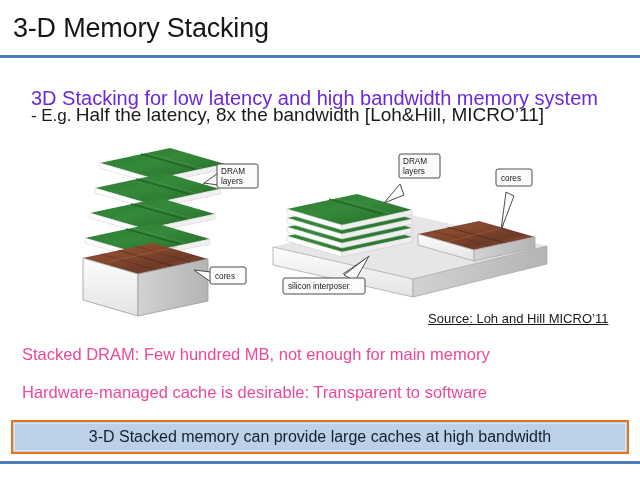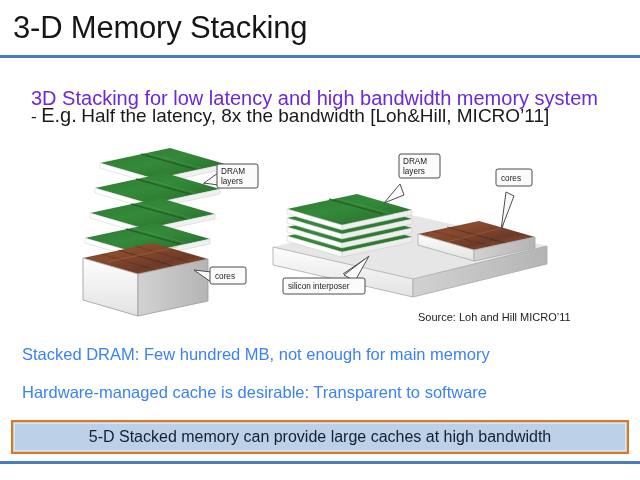--- a/index.html
+++ b/index.html
@@ -17,21 +17,21 @@
     height: 480px;
     background: #ffffff;
     overflow: hidden;
   }
 
   
   #slide-title {
     position: absolute;
     left: 13px;
     top: 8px;
-    font-size: 31px;
+    font-size: 27px;
     line-height: 40px;
     color: #161616;
     letter-spacing: -0.2px;
     white-space: nowrap;
     font-weight: 400;
   }
   #title-rule {
     position: absolute;
     left: 0px;
     top: 55px;
@@ -63,45 +63,46 @@
     position: absolute;
     left: 31px;
     top: 104px;
     white-space: nowrap;
     color: #1a1a1a;
   }
   #bullet-sub .dash {
     font-size: 17px;
   }
   #bullet-sub .eg {
-    font-size: 20px;
+    font-size: 17px;
   }
   #bullet-sub .rest {
     font-size: 19px;
   }
 
   
   .statement {
     position: absolute;
     left: 22px;
     font-size: 16.5px;
-    color: #3b82f6;
+    color: #ec4899;
     white-space: nowrap;
   }
   #statement-1 { top: 345px; }
   #statement-2 { top: 383px; text-align: right; }
 
   
   #source-note {
     position: absolute;
-    left: 418px;
+    left: 428px;
     top: 311px;
-    font-size: 11px;
+    font-size: 13px;
     color: #1a1a1a;
     white-space: nowrap;
+    text-decoration: underline;
   }
 
   
   #takeaway-box {
     position: absolute;
     left: 11px;
     top: 420px;
     width: 618px;
     height: 34px;
     box-sizing: border-box;
@@ -332,18 +333,18 @@
       </g>
     </svg>
   </div>
 
   <div id="source-note">Source: Loh and Hill MICRO’11</div>
 
   <div id="statement-1" class="statement">Stacked DRAM: Few hundred MB, not enough for main memory</div>
   <div id="statement-2" class="statement">Hardware-managed cache is desirable: Transparent to software</div>
 
   <div id="takeaway-box">
-    <span id="takeaway-text">5-D Stacked memory can provide large caches at high bandwidth</span>
+    <span id="takeaway-text">3-D Stacked memory can provide large caches at high bandwidth</span>
   </div>
 
   <div id="footer-rule"></div>
 
 </div>
 
 </body></html>

